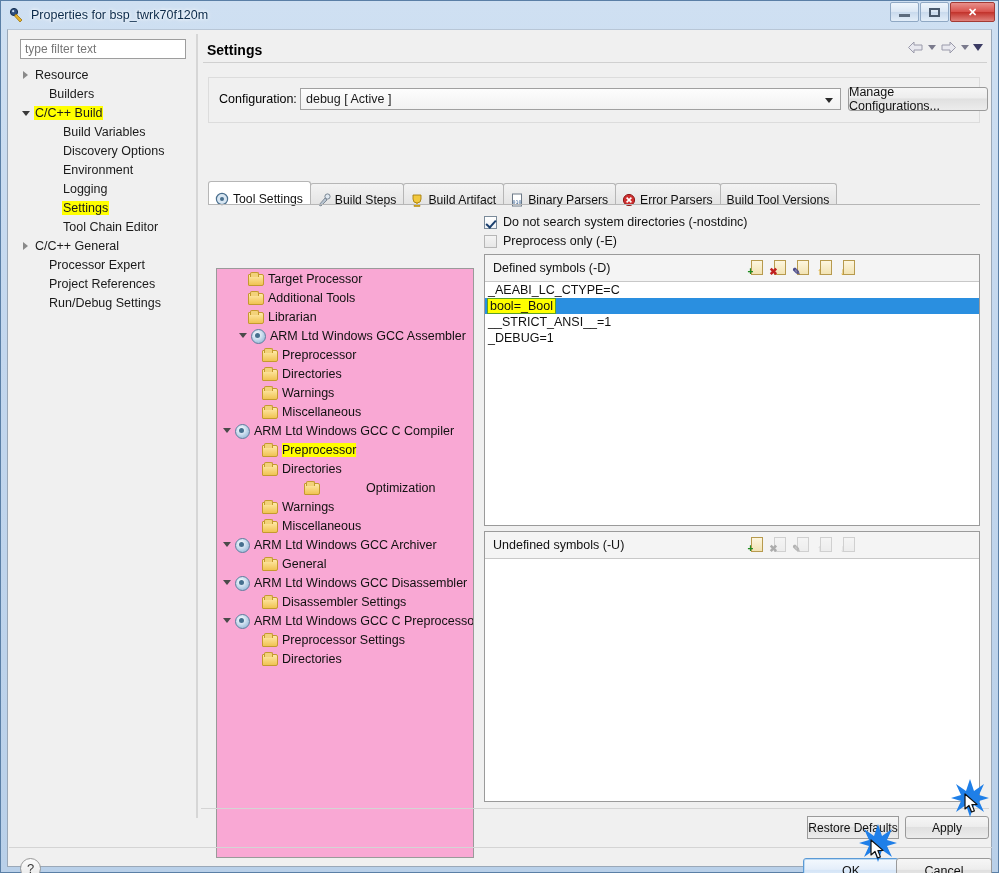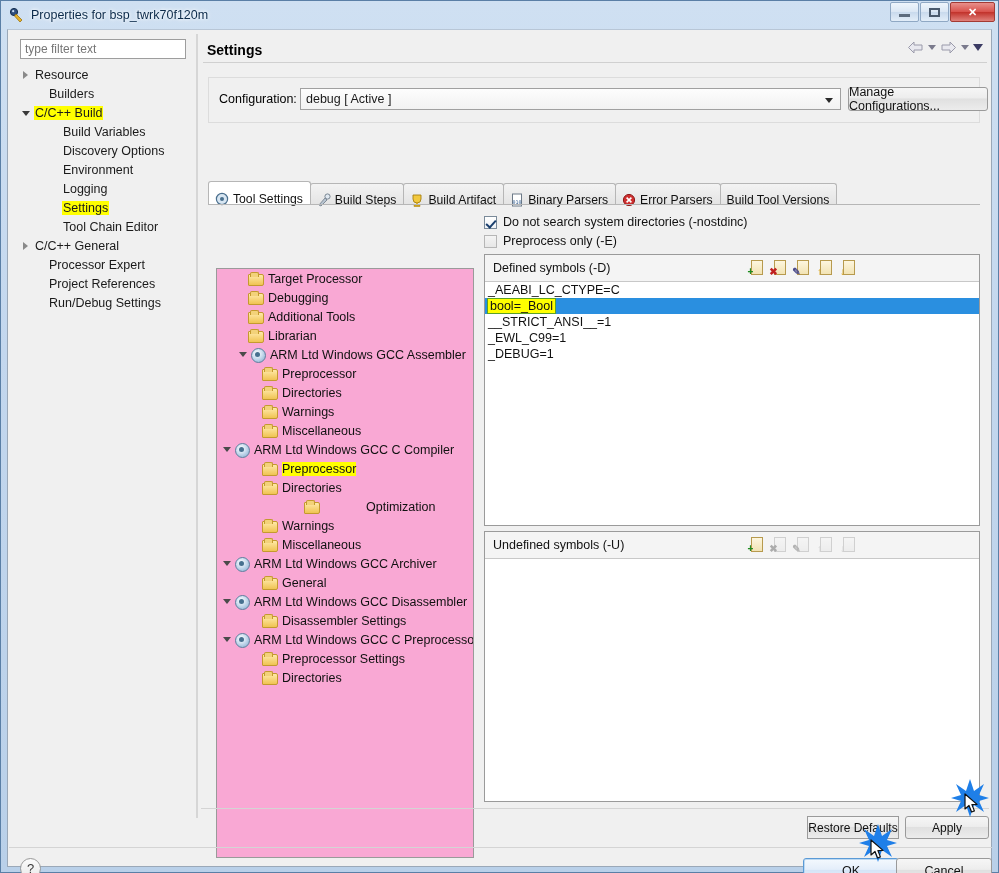--- a/index.html
+++ b/index.html
@@ -465,25 +465,20 @@
 
       <div id="tooltree-box">
           <div class="ttnode" style="padding-left: 18px;">
             <span class="ttarrow"></span>
             <span class="ticon ico-folder"></span>
             <span class="">Target Processor</span>
           </div>
           <div class="ttnode" style="padding-left: 18px;">
             <span class="ttarrow"></span>
             <span class="ticon ico-folder"></span>
-            <span class="">Debugging</span>
-          </div>
-          <div class="ttnode" style="padding-left: 18px;">
-            <span class="ttarrow"></span>
-            <span class="ticon ico-folder"></span>
             <span class="">Additional Tools</span>
           </div>
           <div class="ttnode" style="padding-left: 18px;">
             <span class="ttarrow"></span>
             <span class="ticon ico-folder"></span>
             <span class="">Librarian</span>
           </div>
           <div class="ttnode" style="padding-left: 20px;">
             <span class="ttarrow">
               <span class="ex"></span>
@@ -618,21 +613,20 @@
               <span class="symicon">
                 <span class="doc"></span>
                 <span class="badge badge-down">↓</span>
               </span>
             </div>
         </div>
         <div class="sym-list" id="defined-list">
             <div class="symrow"><span class="symtext">_AEABI_LC_CTYPE=C</span></div>
             <div class="symrow selected"><span class="symtext">bool=_Bool</span></div>
             <div class="symrow"><span class="symtext">__STRICT_ANSI__=1</span></div>
-            <div class="symrow"><span class="symtext">_EWL_C99=1</span></div>
             <div class="symrow"><span class="symtext">_DEBUG=1</span></div>
           </div>
       </div>
 
       <div id="undefined-panel" class="sympanel">
         <div class="sym-header">
           <div class="sym-title">Undefined symbols (-U)</div>
           <div class="sym-tools" id="undefined-tools">
               <span class="symicon">
                 <span class="doc"></span>

